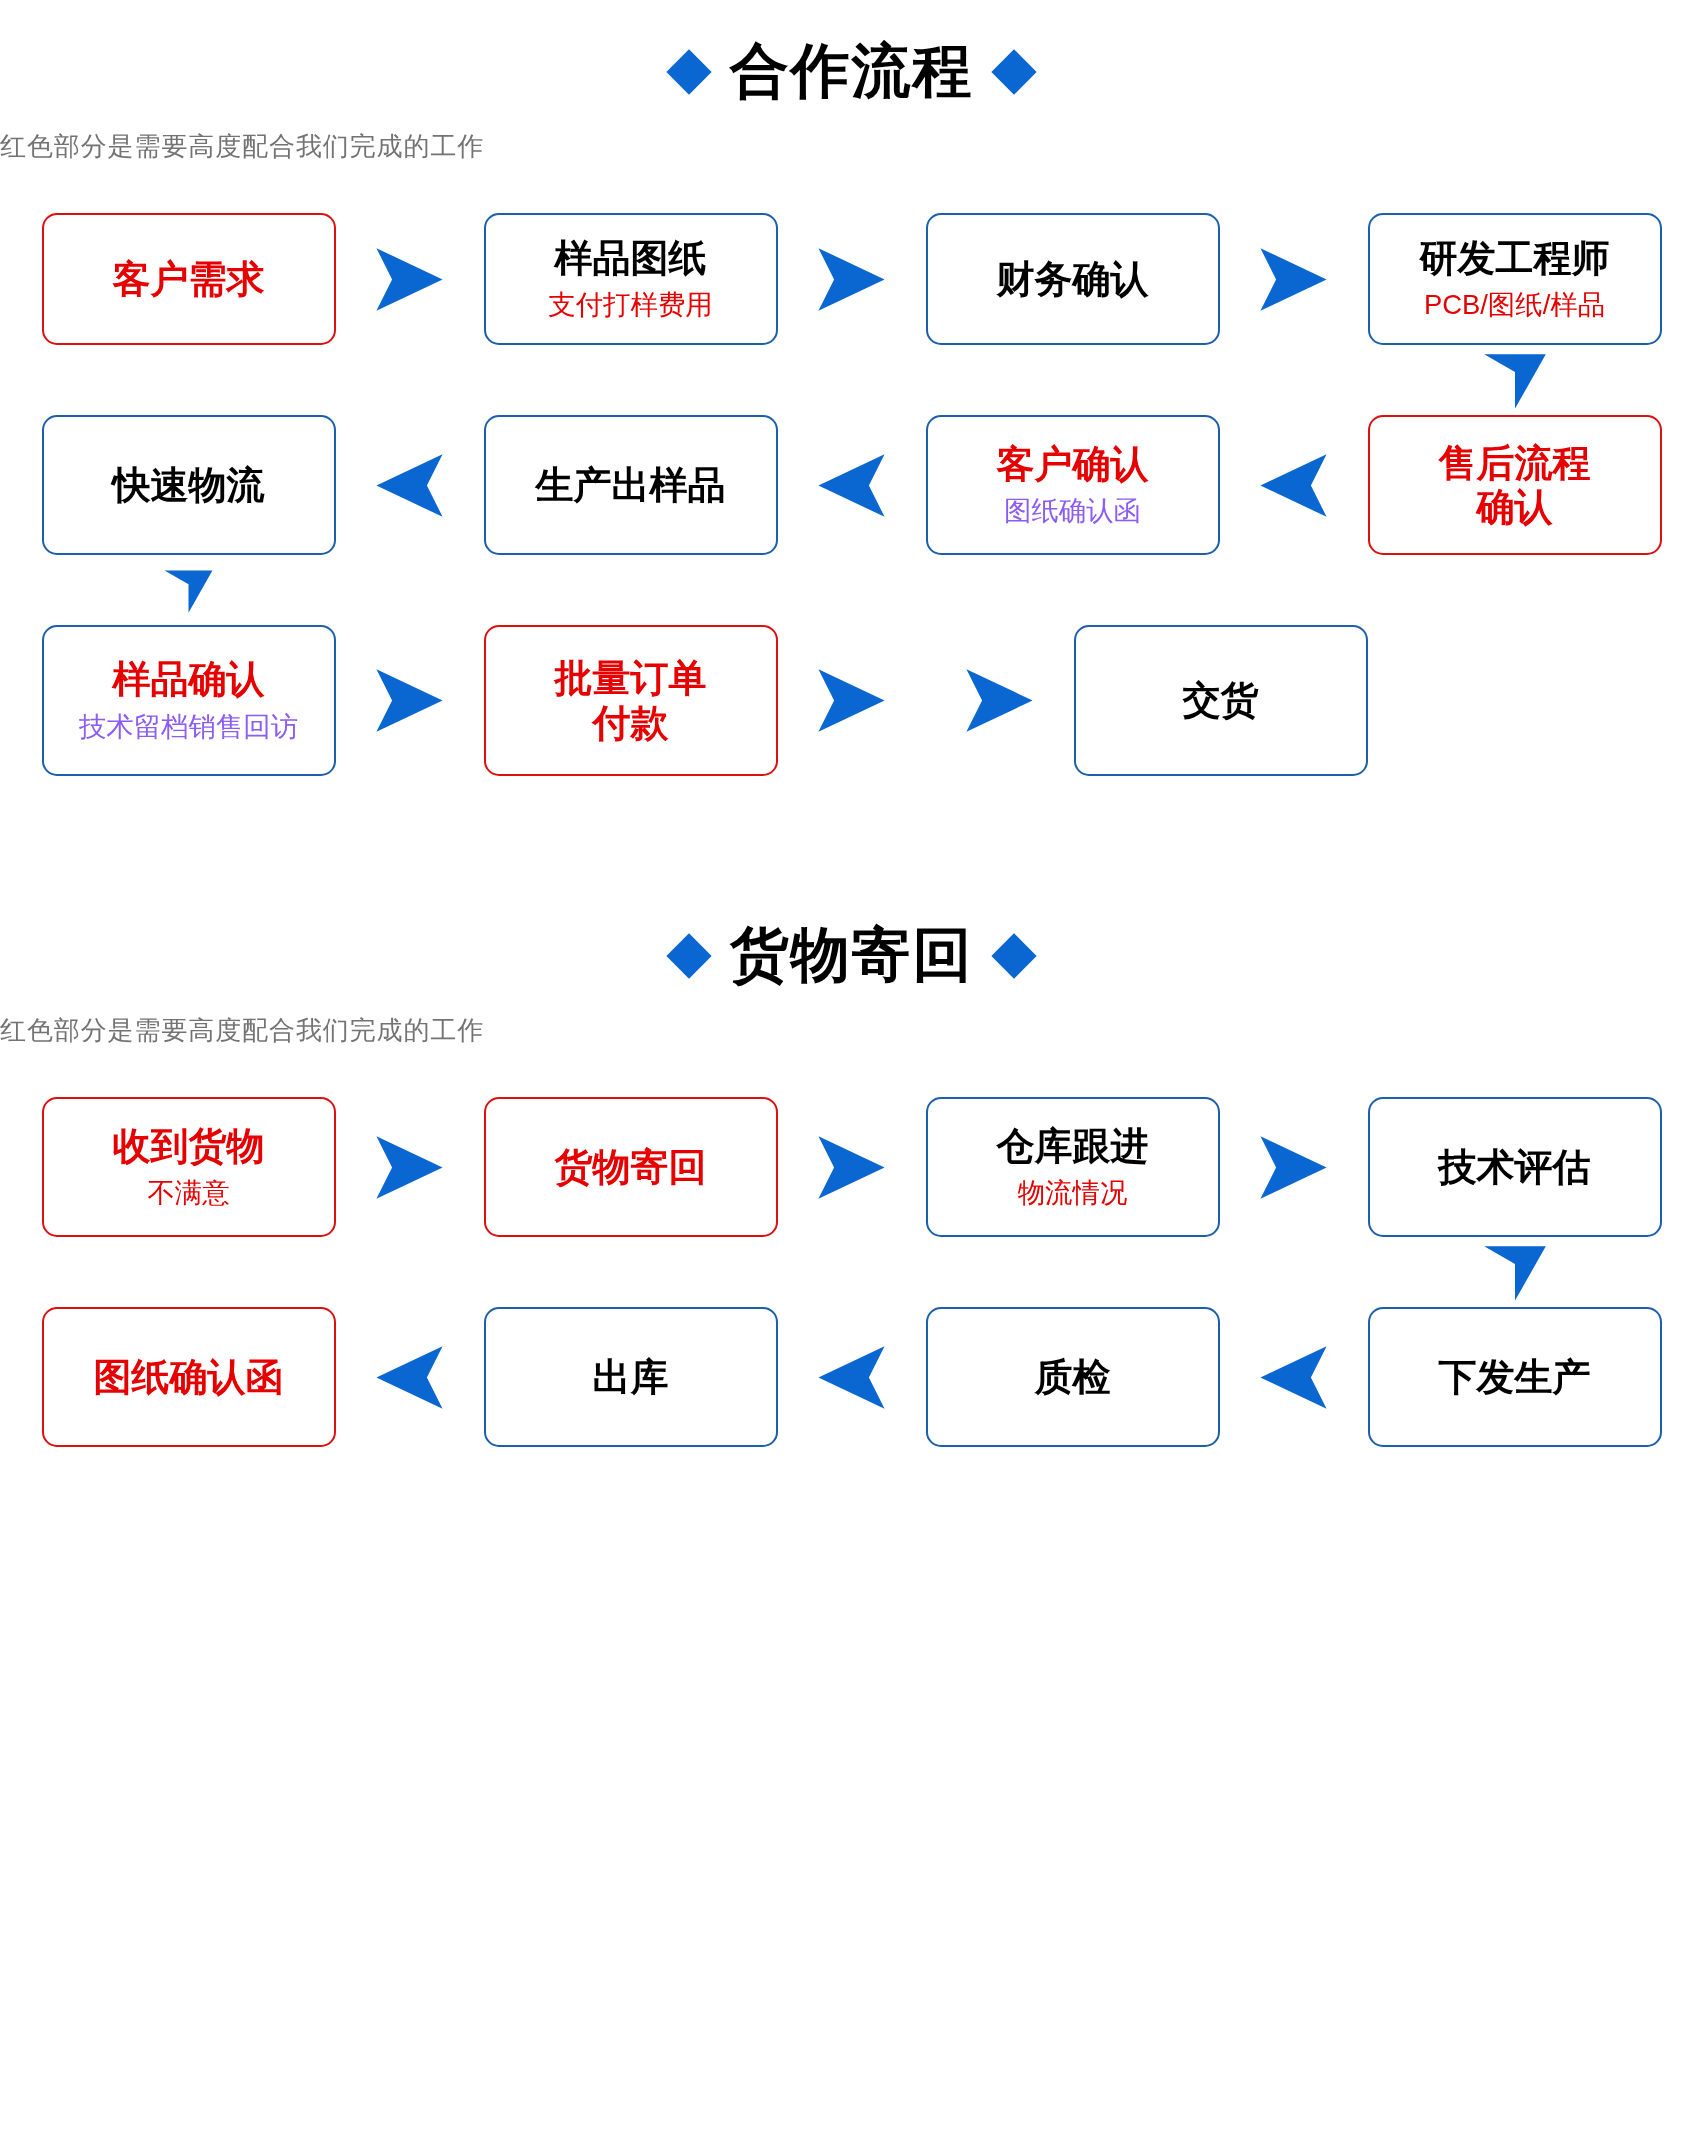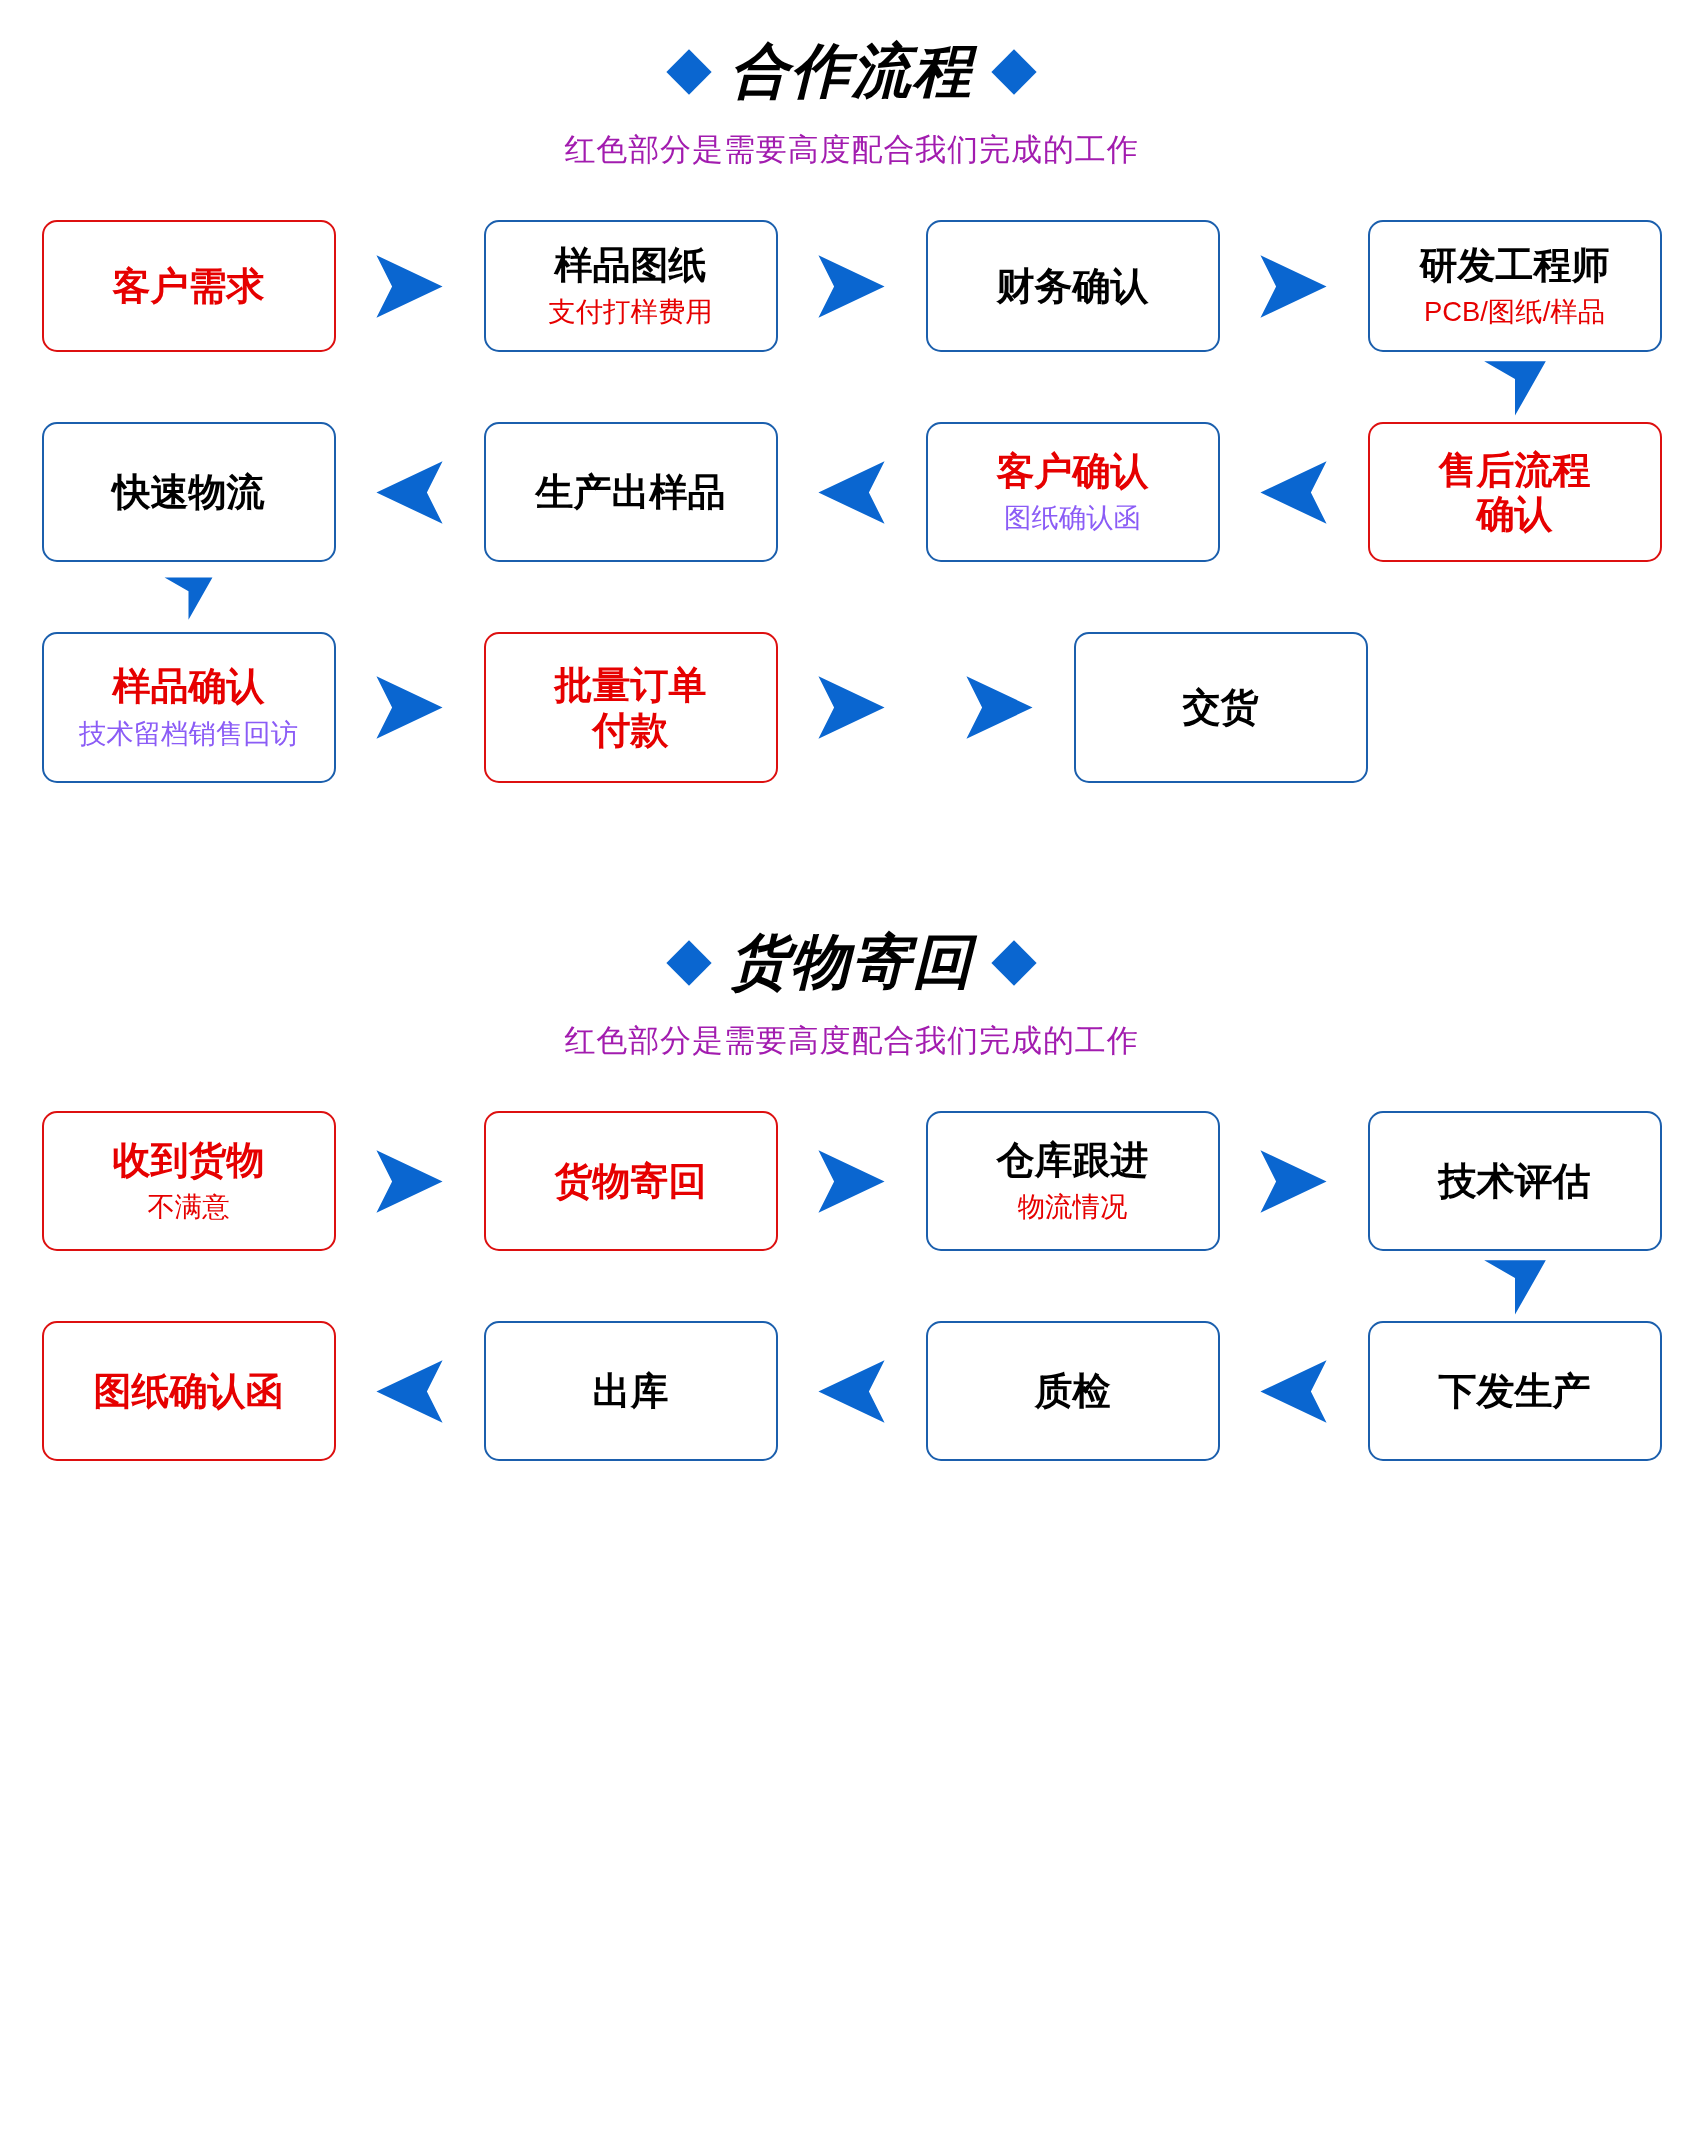--- a/index.html
+++ b/index.html
@@ -24,32 +24,32 @@
     display: flex;
     align-items: center;
     justify-content: center;
     gap: 24.6px;
     font-size: 59px;
     font-weight: bold;
     color: #000000;
     letter-spacing: 1.9px;
     line-height: 1;
   }
-  .section-title .title-text { white-space: nowrap; font-style: italic; }
+  .section-title .title-text { white-space: nowrap; }
   .diamond {
     width: 32px;
     height: 32px;
     background: #0a66d0;
     transform: rotate(45deg);
     flex: 0 0 auto;
   }
   .section-sub {
-    text-align: center;
-    color: #a21caf;
-    font-size: 31px;
+    text-align: left;
+    color: #737373;
+    font-size: 26px;
     letter-spacing: 0.9px;
     margin-top: 28px;
   }
 
   
   .flow {
     margin: 0 auto;
     width: 1620px;
   }
   .row {

